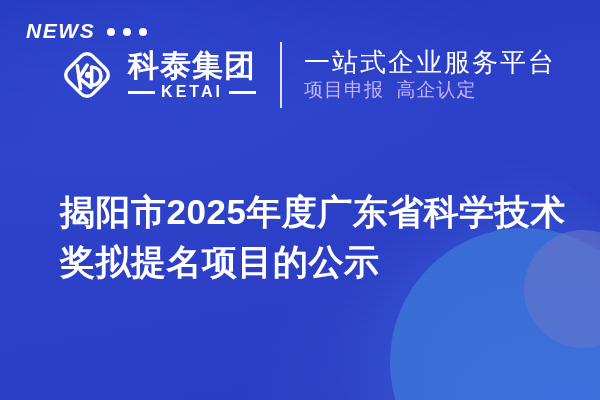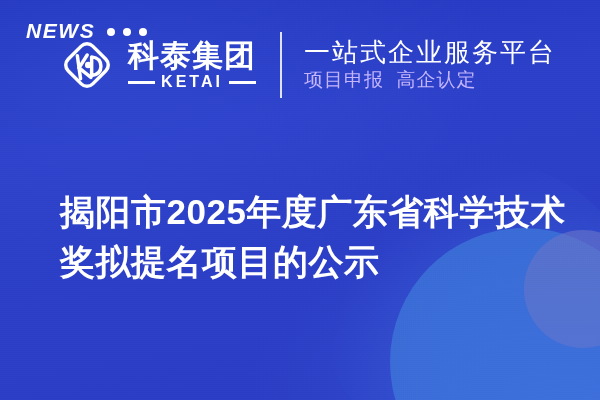--- a/index.html
+++ b/index.html
@@ -101,21 +101,21 @@
     width: 8px;
     height: 8px;
     border-radius: 50%;
     background: #ffffff;
   }
 
   
   .brand-row {
     position: absolute;
     left: 58px;
-    top: 32px;
+    top: 42px;
     display: flex;
     align-items: center;
     z-index: 5;
   }
   .brand-lockup {
     display: flex;
     align-items: center;
     gap: 12px;
   }
   .logo-mark {

